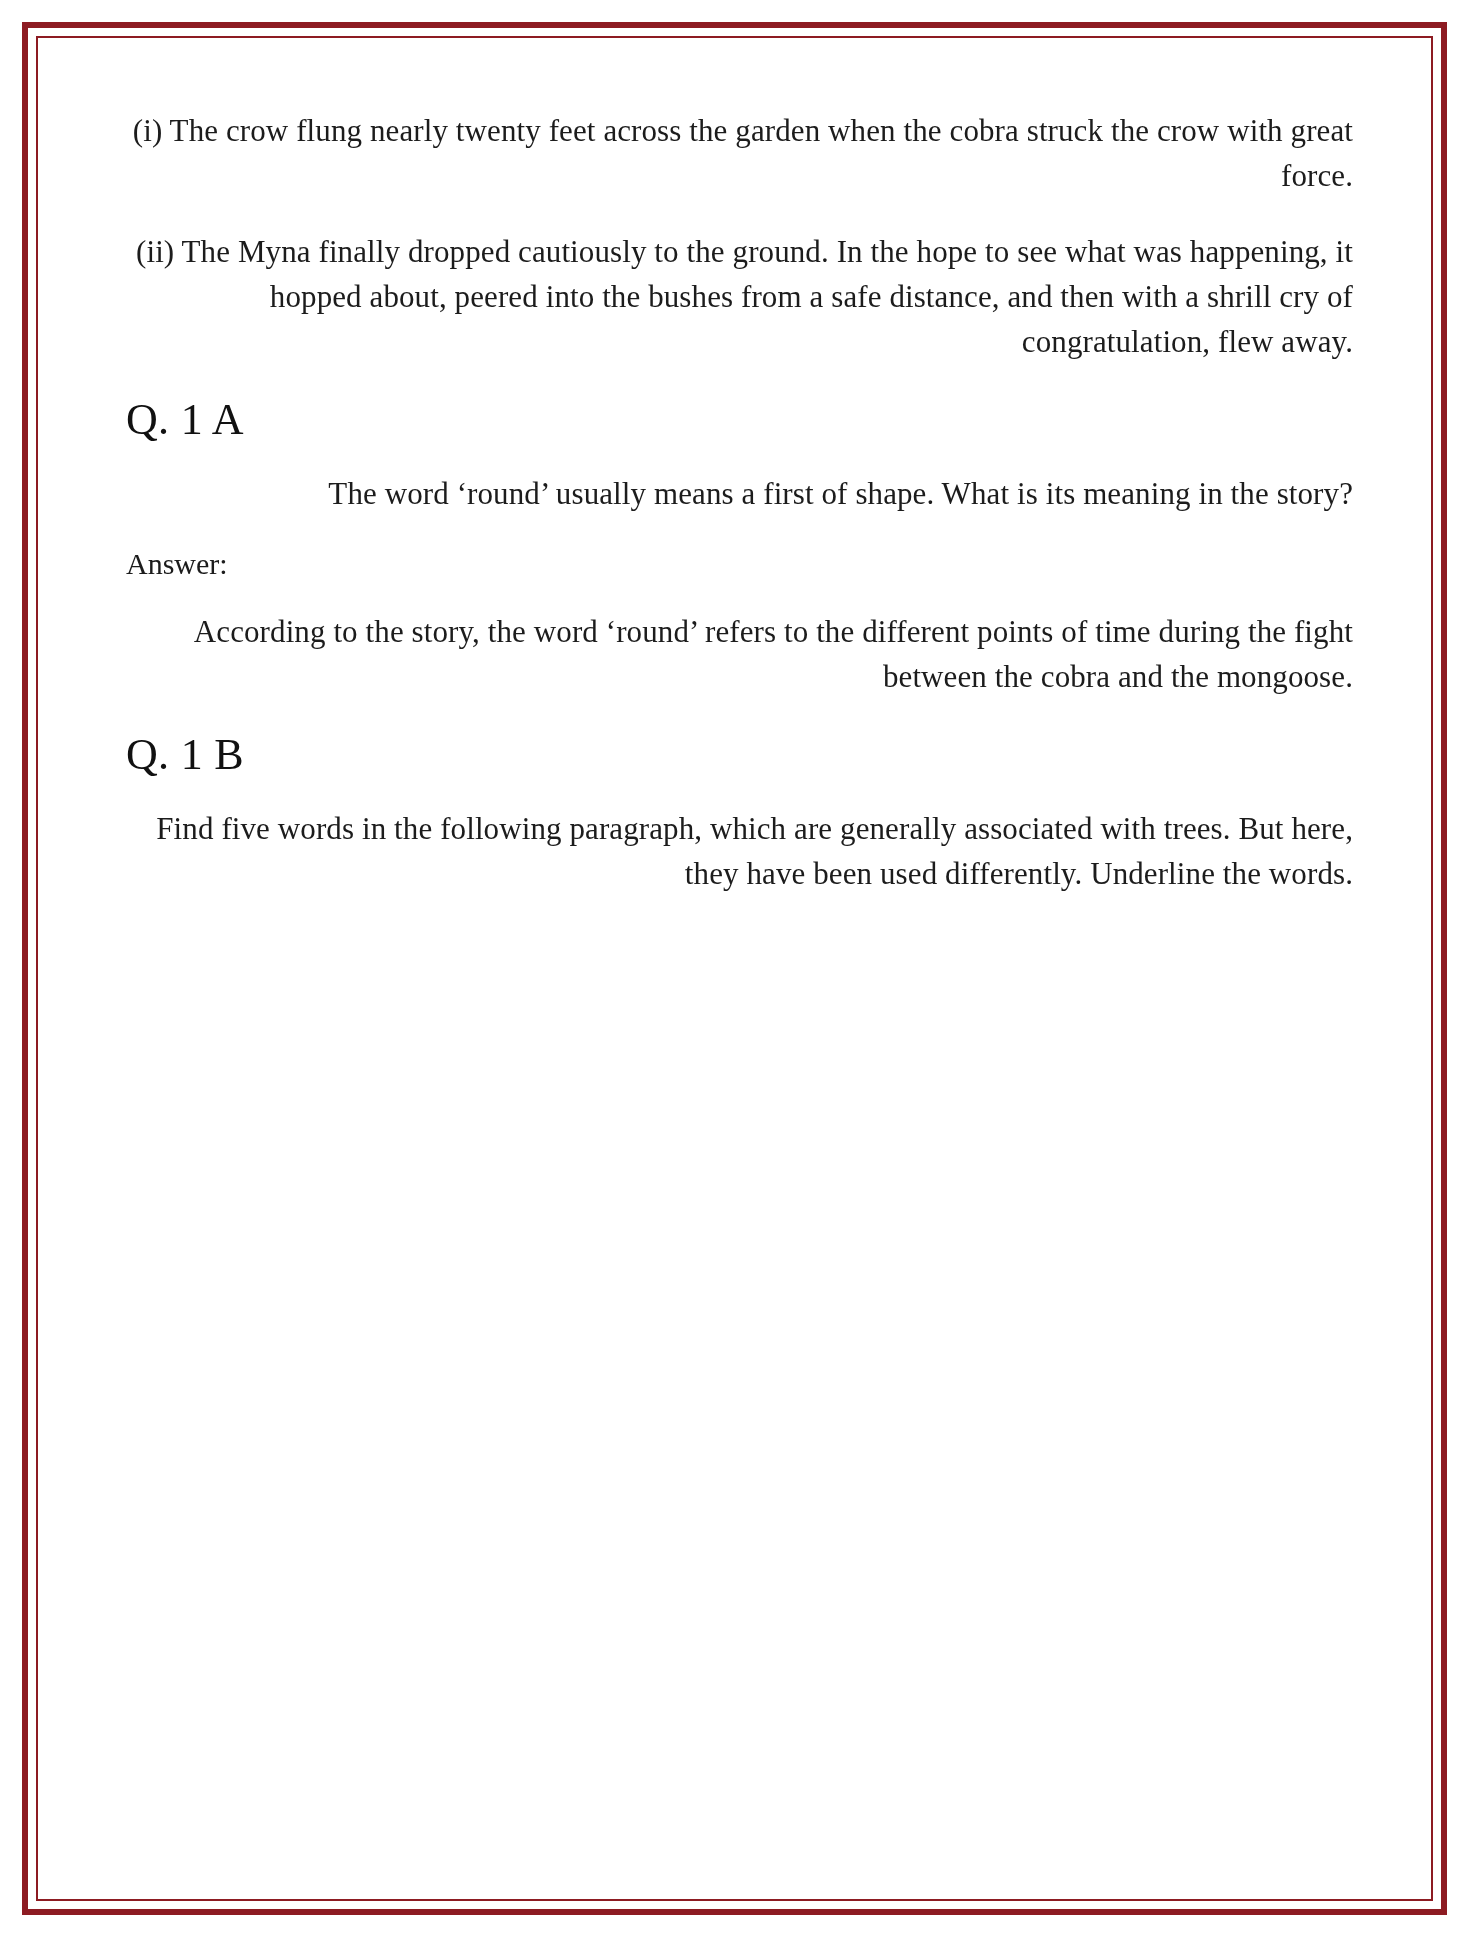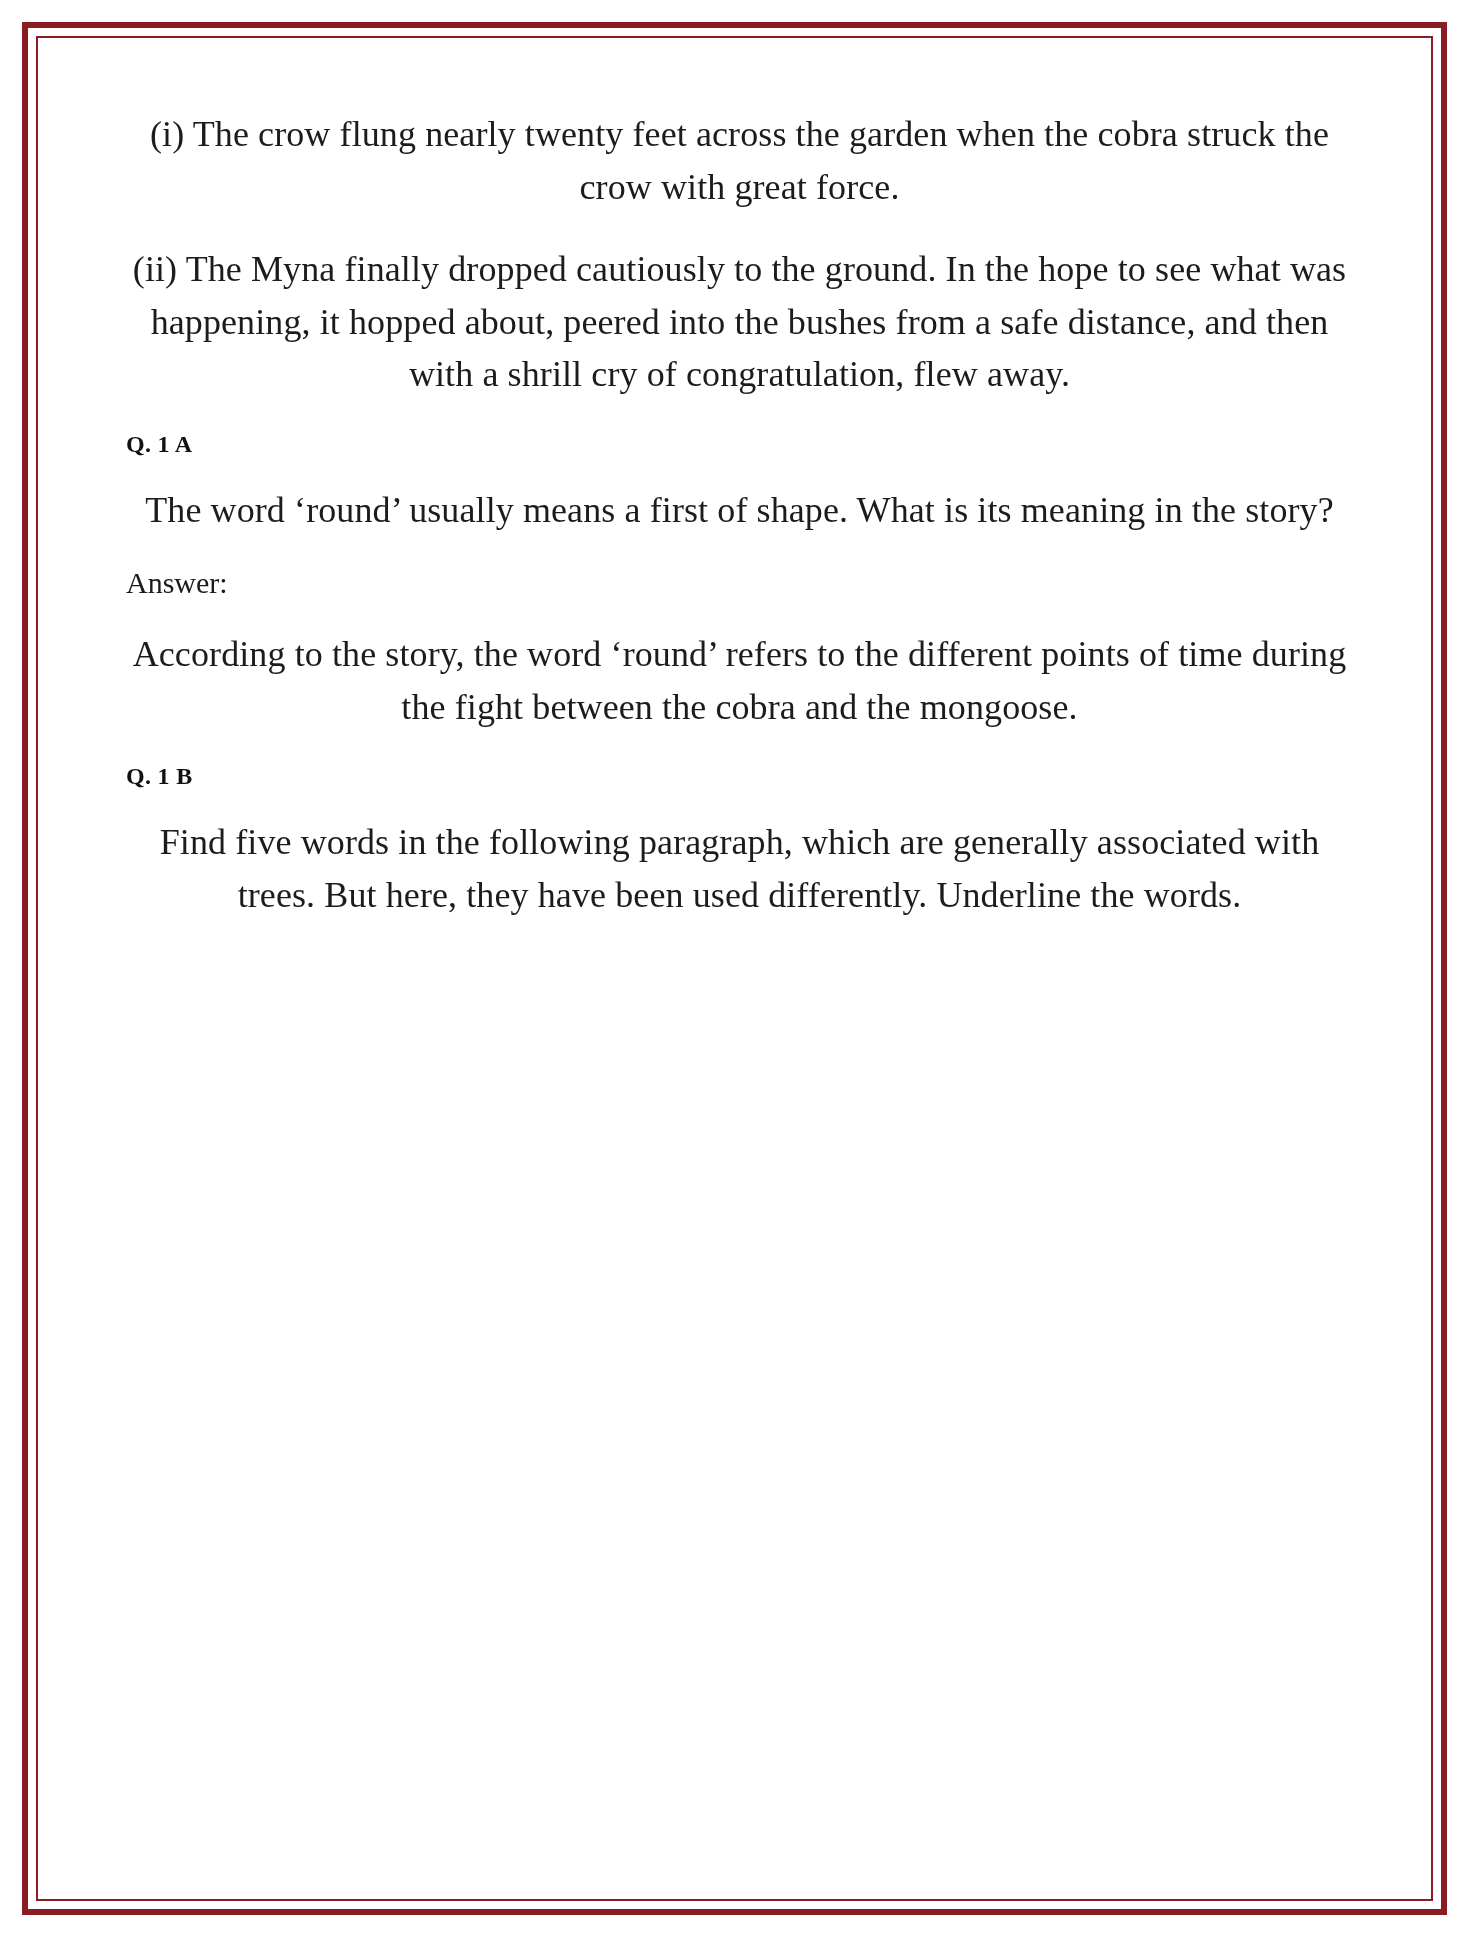--- a/index.html
+++ b/index.html
@@ -33,41 +33,41 @@
     width: 100%;
     height: 100%;
     border: 2px solid #8d1b22;
     background: #ffffff;
     padding: 70px 78px 40px 88px;
   }
   .content {
     width: 100%;
   }
   p.para {
-    font-size: 36px;
+    font-size: 31px;
     line-height: 1.46;
     margin: 0 0 30px 0;
     color: #1c1c1c;
-    text-align: center;
+    text-align: right;
     letter-spacing: 0.1px;
   }
   .section-heading {
     text-align: center;
     font-size: 36px;
     margin: 78px 0 36px 0;
     color: #1c1c1c;
     letter-spacing: 0.6px;
   }
   .section-heading .bullet {
     margin-right: 14px;
     font-size: 32px;
   }
   .q-label {
-    font-size: 24px;
-    font-weight: bold;
+    font-size: 44px;
+    font-weight: normal;
     margin: 0 0 26px 0;
     color: #111111;
     letter-spacing: 0.3px;
   }
   .q-label.spaced-top {
   }
   .answer-label {
     font-size: 30px;
     margin: 0 0 28px 0;
     color: #1c1c1c;

